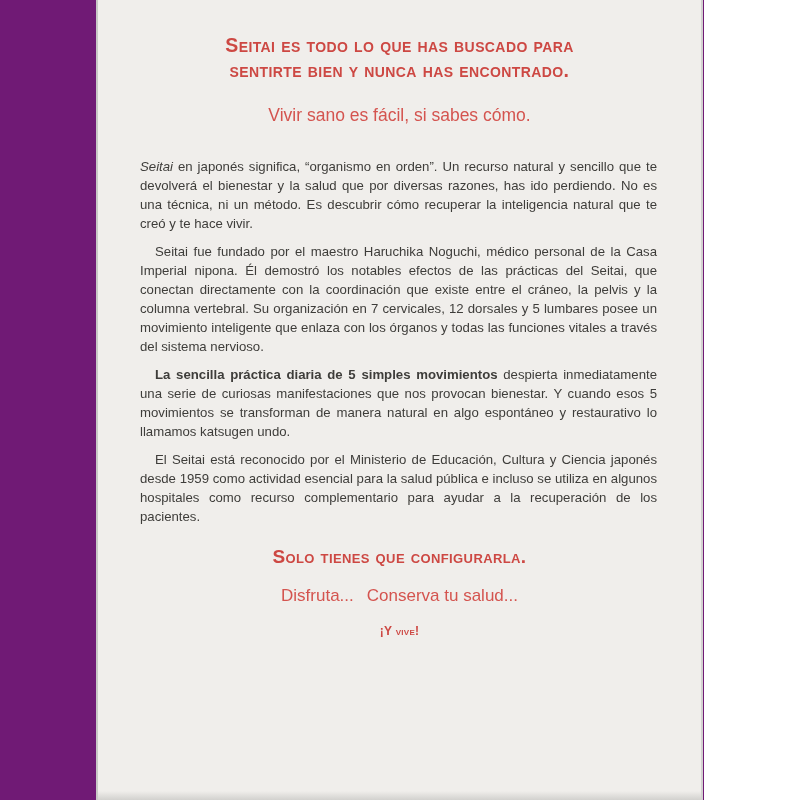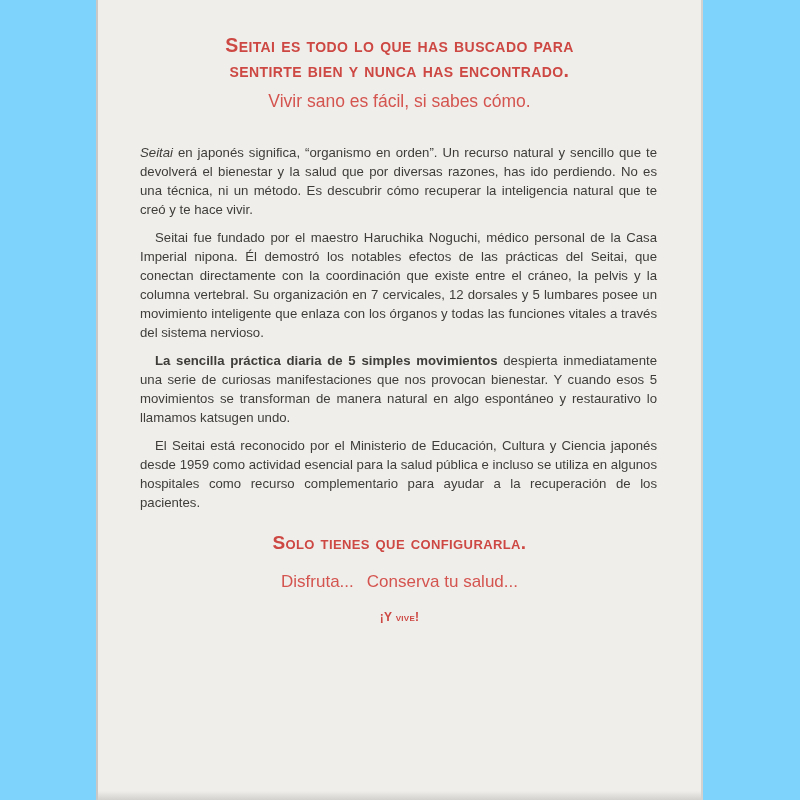--- a/index.html
+++ b/index.html
@@ -6,23 +6,23 @@
     margin: 0;
     padding: 0;
     background: #ffffff;
     width: 800px;
     height: 800px;
     overflow: hidden;
     font-family: "Liberation Sans", "DejaVu Sans", sans-serif;
   }
   .stage {
     position: relative;
-    width: 800px;
+    width: 704px;
     height: 800px;
-    background: #7dd3fc;
+    background: #701a75;
   }
   
   .scan {
     position: absolute;
     left: 96px;
     top: 0;
     width: 607px;
     height: 800px;
     box-sizing: border-box;
     background:
@@ -46,21 +46,21 @@
     padding-top: 33px;
     text-align: center;
     font-weight: 700;
     font-variant: small-caps;
     font-size: 19.5px;
     line-height: 25px;
     letter-spacing: 0.4px;
     color: var(--accent, #cd4843);
   }
   .subheadline {
-    margin-top: 7px;
+    margin-top: 21px;
     text-align: center;
     font-size: 17.5px;
     line-height: 22px;
     color: var(--accent-light, #d4544f);
   }
   .body-copy {
     margin: 31px 44px 0 42px;
     color: var(--ink, #3e3d3a);
     font-size: 13.2px;
     line-height: 19px;

